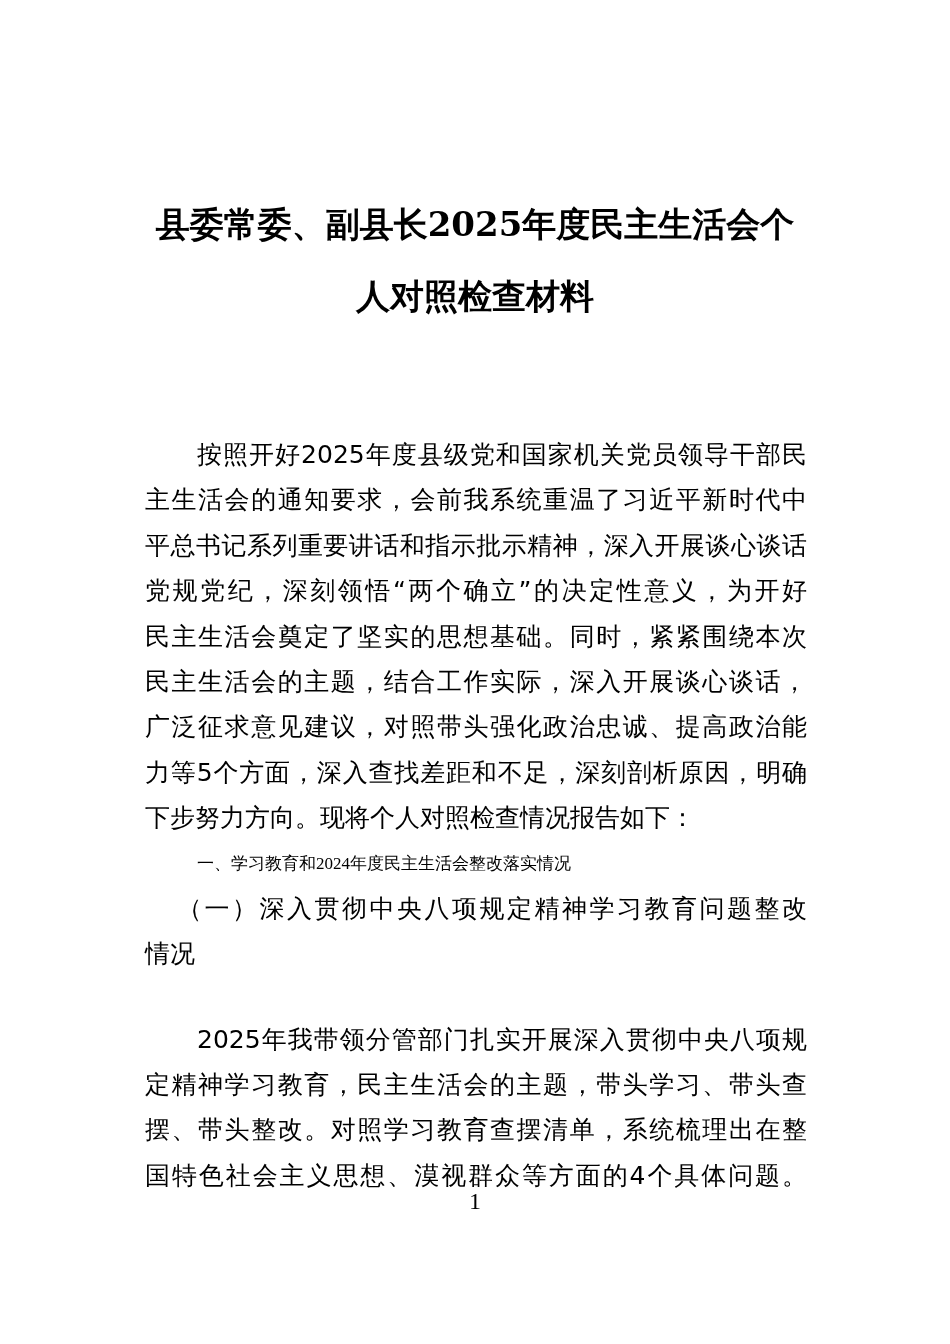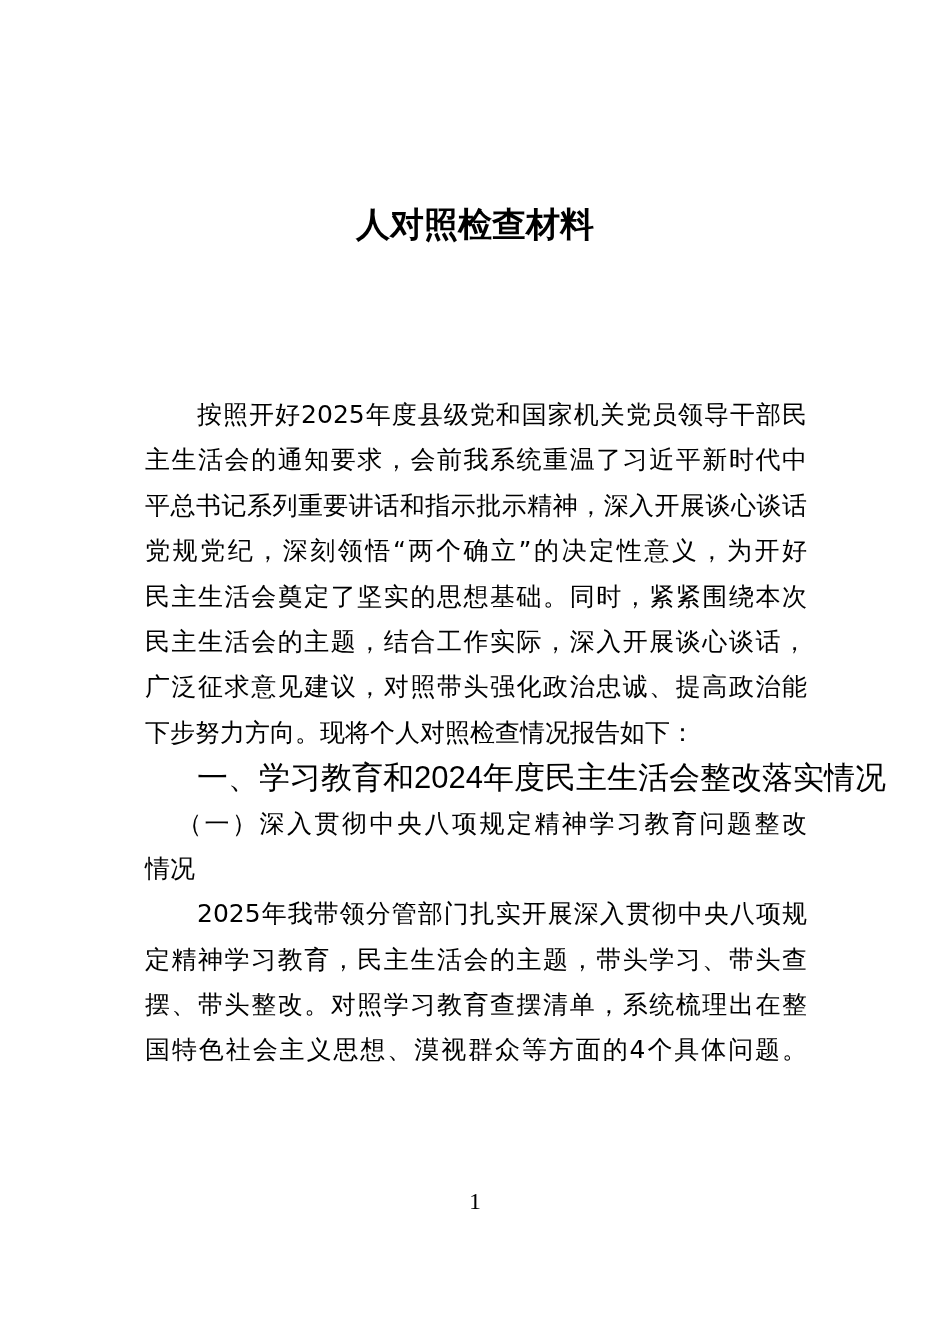--- a/index.html
+++ b/index.html
@@ -7,47 +7,49 @@
          font-family: "DejaVu Serif", "Liberation Serif", serif; color: #000; }
   .page { position: absolute; left: 0; top: 0; width: 950px; height: 1344px; background: #fff; }
   .title { position: absolute; left: 145px; width: 660px; top: 188px;
            font-family: "DejaVu Serif", serif; font-weight: bold; font-size: 34px;
            line-height: 72px; text-align: center; letter-spacing: 0px; }
   .title span { display: block; white-space: nowrap; }
   .body-block { position: absolute; left: 145px; width: 662px; top: 392px; }
   .line { display: block; height: 45.4px; line-height: 45.4px; font-size: 25px;
           white-space: nowrap; text-align: justify; text-align-last: justify;
           font-family: "DejaVu Sans", sans-serif; font-weight: normal; }
-  .line.indent { padding-left: 52px; }
+  .line.indent { padding-left: 52px; margin-top: 40px; }
   .line.last { text-align-last: left; }
-  .line.heading1 { font-family: Liberation Sans, sans-serif; font-weight: normal;
-                   padding-left: 52px; text-align-last: left; letter-spacing: 0px; font-size: 31px; }
+  .line.heading1 { font-family: Liberation Serif, serif; font-weight: normal;
+                   padding-left: 52px; text-align-last: left; letter-spacing: 0px; font-size: 17px; }
   .line.heading2 { font-family: Liberation Sans, sans-serif; padding-left: 32px; }
   .line.heading2.last { padding-left: 0; text-align-last: left; }
   .page-number { position: absolute; left: 0; width: 950px; top: 1188px; text-align: center;
                  font-family: "Liberation Serif", serif; font-size: 24px; }
 </style>
 </head>
 <body>
 
 <div class="page">
 
   <div class="title">
+    <span>县委常委、副县长2025年度民主生活会个</span>
     <span>人对照检查材料</span>
   </div>
 
   <div class="body-block">
     <div>
       <span class="line indent">按照开好2025年度县级党和国家机关党员领导干部民</span>
       <span class="line">主生活会的通知要求，会前我系统重温了习近平新时代中</span>
       <span class="line">平总书记系列重要讲话和指示批示精神，深入开展谈心谈话</span>
       <span class="line">党规党纪，深刻领悟“两个确立”的决定性意义，为开好</span>
       <span class="line">民主生活会奠定了坚实的思想基础。同时，紧紧围绕本次</span>
       <span class="line">民主生活会的主题，结合工作实际，深入开展谈心谈话，</span>
       <span class="line">广泛征求意见建议，对照带头强化政治忠诚、提高政治能</span>
+      <span class="line">力等5个方面，深入查找差距和不足，深刻剖析原因，明确</span>
       <span class="line last">下步努力方向。现将个人对照检查情况报告如下：</span>
     </div>
 
     <span class="line heading1">一、学习教育和2024年度民主生活会整改落实情况</span>
 
     <div>
       <span class="line heading2">（一）深入贯彻中央八项规定精神学习教育问题整改</span>
       <span class="line heading2 last">情况</span>
     </div>
 

